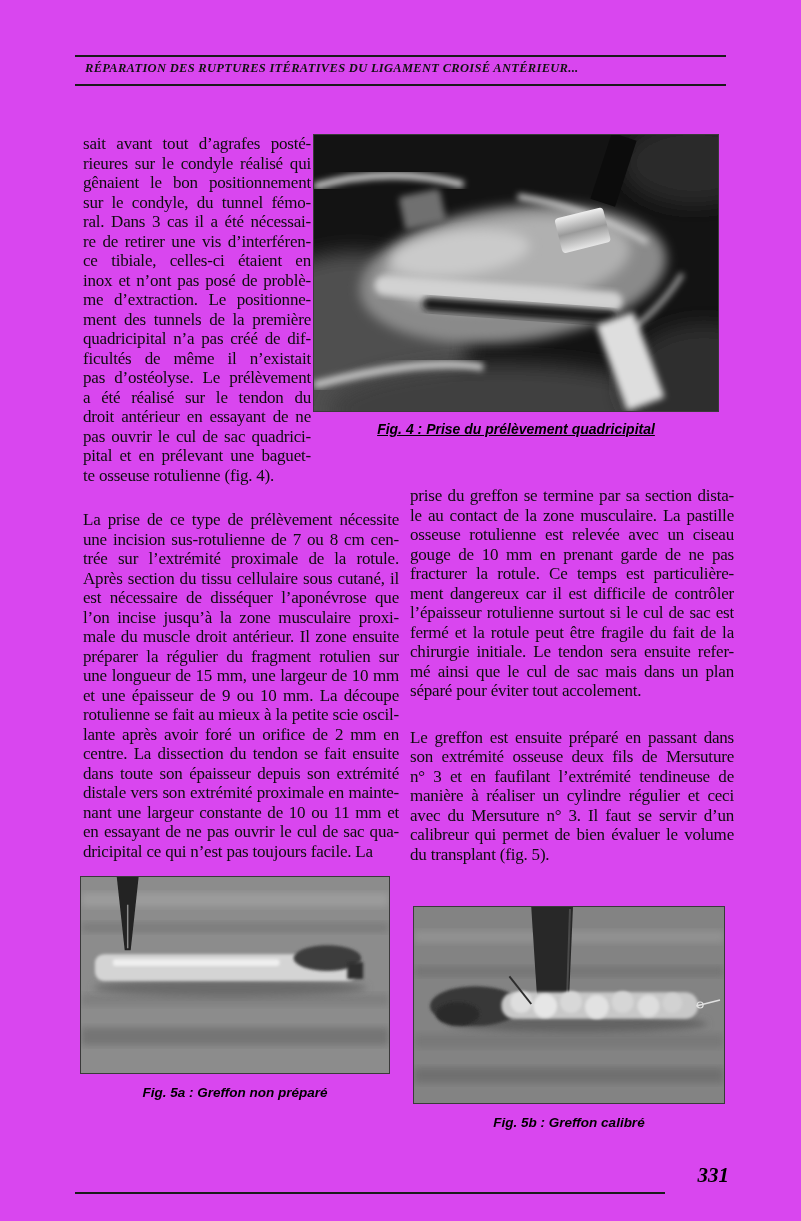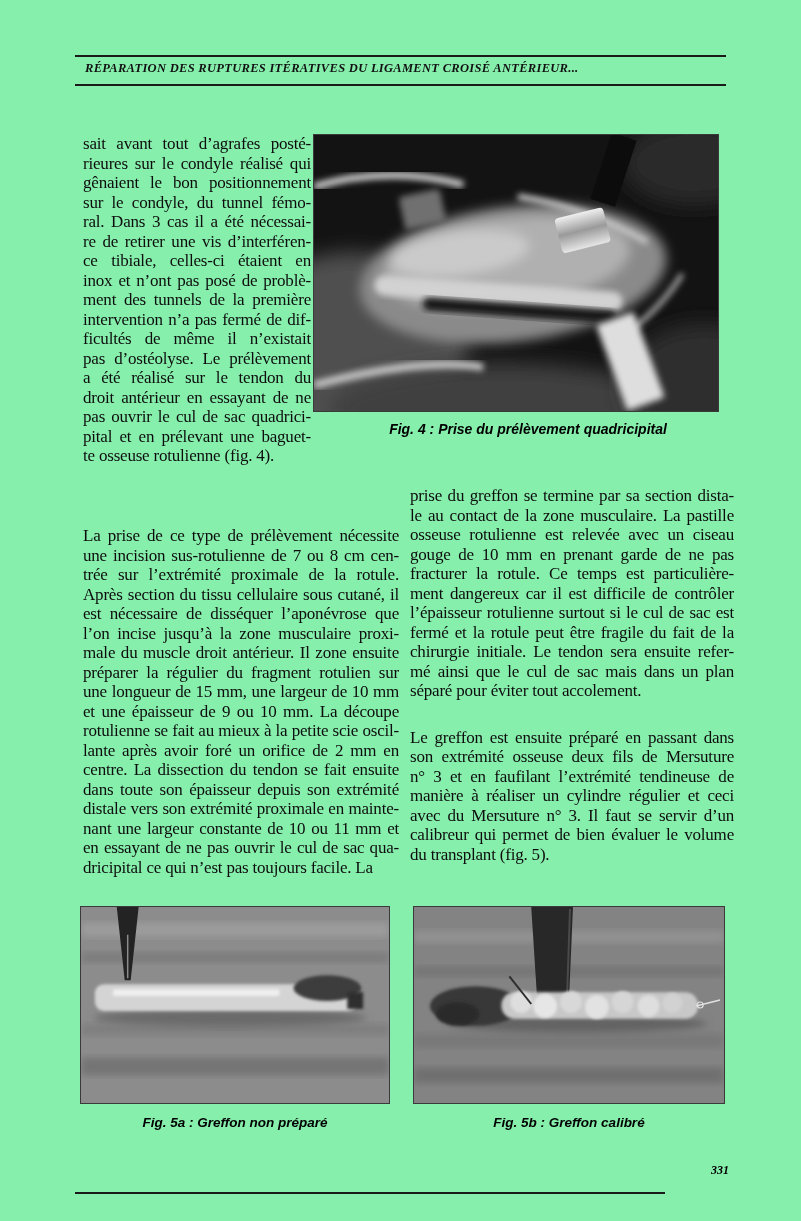--- a/index.html
+++ b/index.html
@@ -1,37 +1,37 @@
 <!DOCTYPE html>
 <html><head>
 <meta charset="utf-8">
 <style>
   html,body{margin:0;padding:0;background:#e8e8e8;}
   .page{
     position:relative;width:801px;height:1221px;margin:0 auto;
-    background:#86efac;color:#111;
+    background:#d946ef;color:#111;
     font-family:"Liberation Serif", serif;
     overflow:hidden;
   }
   .abs{position:absolute;}
   .rule{background:#1a1a1a;}
   .running-title{
     font-style:italic;font-weight:bold;font-size:12.5px;letter-spacing:.3px;
     color:#111;white-space:nowrap;
   }
   .bodytext{font-size:17px;line-height:19.5px;letter-spacing:-0.2px;color:#0d0d0d;}
   .tline{text-align:justify;text-align-last:justify;height:19.5px;overflow:hidden;}
   .tline-last{text-align-last:left;}
   .caption{
     font-family:"Liberation Sans", sans-serif;font-weight:bold;font-style:italic;
     font-size:14px;text-align:center;color:#000;
   }
   .caption-sm{font-size:13.5px;}
   .pagenum{
-    font-weight:bold;font-style:italic;font-size:12px;text-align:right;
+    font-weight:bold;font-style:italic;font-size:21px;text-align:right;
     font-family:"Liberation Serif", serif;color:#000;
   }
   .photo{display:block;}
   .photo-frame{border:1px solid #3a3a3a;box-sizing:border-box;}
 </style>
 </head>
 <body>
 
 <div class="page">
 
@@ -41,22 +41,23 @@
 
   <div class="abs bodytext" style="left:83px;top:134px;width:228px;">
       <div class="tline">sait avant tout d’agrafes posté-</div>
       <div class="tline">rieures sur le condyle réalisé qui</div>
       <div class="tline">gênaient le bon positionnement</div>
       <div class="tline">sur le condyle, du tunnel fémo-</div>
       <div class="tline">ral. Dans 3 cas il a été nécessai-</div>
       <div class="tline">re de retirer une vis d’interféren-</div>
       <div class="tline">ce tibiale, celles-ci étaient en</div>
       <div class="tline">inox et n’ont pas posé de problè-</div>
+      <div class="tline">me d’extraction. Le positionne-</div>
       <div class="tline">ment des tunnels de la première</div>
-      <div class="tline">intervention n’a pas fermé de dif-</div>
+      <div class="tline">quadricipital n’a pas créé de dif-</div>
       <div class="tline">ficultés de même il n’existait</div>
       <div class="tline">pas d’ostéolyse. Le prélèvement</div>
       <div class="tline">a été réalisé sur le tendon du</div>
       <div class="tline">droit antérieur en essayant de ne</div>
       <div class="tline">pas ouvrir le cul de sac quadrici-</div>
       <div class="tline">pital et en prélevant une baguet-</div>
       <div class="tline tline-last">te osseuse rotulienne (fig. 4).</div>
     </div>
 
   <div class="abs" style="left:313px;top:134px;width:406px;height:278px;">
@@ -95,24 +96,24 @@
         <path d="M0,52 C55,36 105,38 150,50" stroke="#d0d0d0" stroke-width="7" fill="none" filter="url(#f4b3)"></path>
         <path d="M205,62 C255,70 300,88 335,108" stroke="#c8c8c8" stroke-width="6" fill="none" filter="url(#f4b3)"></path>
         <path d="M0,252 C60,236 125,226 170,234" stroke="#c4c4c4" stroke-width="8" fill="none" filter="url(#f4b3)"></path>
         <path d="M300,210 C330,190 355,165 370,140" stroke="#a8a8a8" stroke-width="5" fill="none" filter="url(#f4b3)"></path>
         <rect x="88" y="58" width="42" height="34" rx="4" fill="#6f6f6f" filter="url(#f4b3)" transform="rotate(-12 109 75)"></rect>
         <rect x="245" y="78" width="50" height="36" rx="4" fill="url(#f4metal)" transform="rotate(-14 270 96)"></rect>
         <rect x="298" y="182" width="40" height="92" rx="3" fill="#dedede" transform="rotate(-20 318 228)" filter="url(#f4b3)"></rect>
         <rect x="288" y="0" width="26" height="70" fill="#0c0c0c" transform="rotate(18 301 35)"></rect>
       </g>
     </svg>
-    <div class="caption" style="position:absolute;left:12px;top:287px;width:406px;">Fig. 4 : Prise du prélèvement quadricipital</div>
-  </div>
-
-  <div class="abs bodytext" style="left:83px;top:526px;width:316px;line-height:19.4px;">
+    <div class="caption" style="position:absolute;left:0;top:287px;width:406px;text-decoration:underline;">Fig. 4 : Prise du prélèvement quadricipital</div>
+  </div>
+
+  <div class="abs bodytext" style="left:83px;top:510px;width:316px;line-height:19.4px;">
       <div class="tline">La prise de ce type de prélèvement nécessite</div>
       <div class="tline">une incision sus-rotulienne de 7 ou 8 cm cen-</div>
       <div class="tline">trée sur l’extrémité proximale de la rotule.</div>
       <div class="tline">Après section du tissu cellulaire sous cutané, il</div>
       <div class="tline">est nécessaire de disséquer l’aponévrose que</div>
       <div class="tline">l’on incise jusqu’à la zone musculaire proxi-</div>
       <div class="tline">male du muscle droit antérieur. Il zone ensuite</div>
       <div class="tline">préparer la régulier du fragment rotulien sur</div>
       <div class="tline">une longueur de 15 mm, une largeur de 10 mm</div>
       <div class="tline">et une épaisseur de 9 ou 10 mm. La découpe</div>
@@ -145,21 +146,21 @@
         <div class="tline">Le greffon est ensuite préparé en passant dans</div>
         <div class="tline">son extrémité osseuse deux fils de Mersuture</div>
         <div class="tline">n° 3 et en faufilant l’extrémité tendineuse de</div>
         <div class="tline">manière à réaliser un cylindre régulier et ceci</div>
         <div class="tline">avec du Mersuture n° 3. Il faut se servir d’un</div>
         <div class="tline">calibreur qui permet de bien évaluer le volume</div>
         <div class="tline tline-last">du transplant (fig. 5).</div>
       </div>
   </div>
 
-  <div class="abs" style="left:80px;top:906px;width:265px;height:198px;border-radius:22px;">
+  <div class="abs" style="left:80px;top:876px;width:265px;height:198px;border-radius:22px;">
     <svg class="photo photo-frame" width="310" height="198" viewBox="0 0 310 198" preserveAspectRatio="none" aria-hidden="true">
       <defs>
         <filter id="f5ab" x="-20%" y="-20%" width="140%" height="140%">
             <feGaussianBlur stdDeviation="4"></feGaussianBlur>
           </filter>
         <filter id="f5ab2" x="-20%" y="-20%" width="140%" height="140%">
             <feGaussianBlur stdDeviation="1.5"></feGaussianBlur>
           </filter>
       </defs>
       <rect width="310" height="198" fill="#8c8c8c"></rect>

